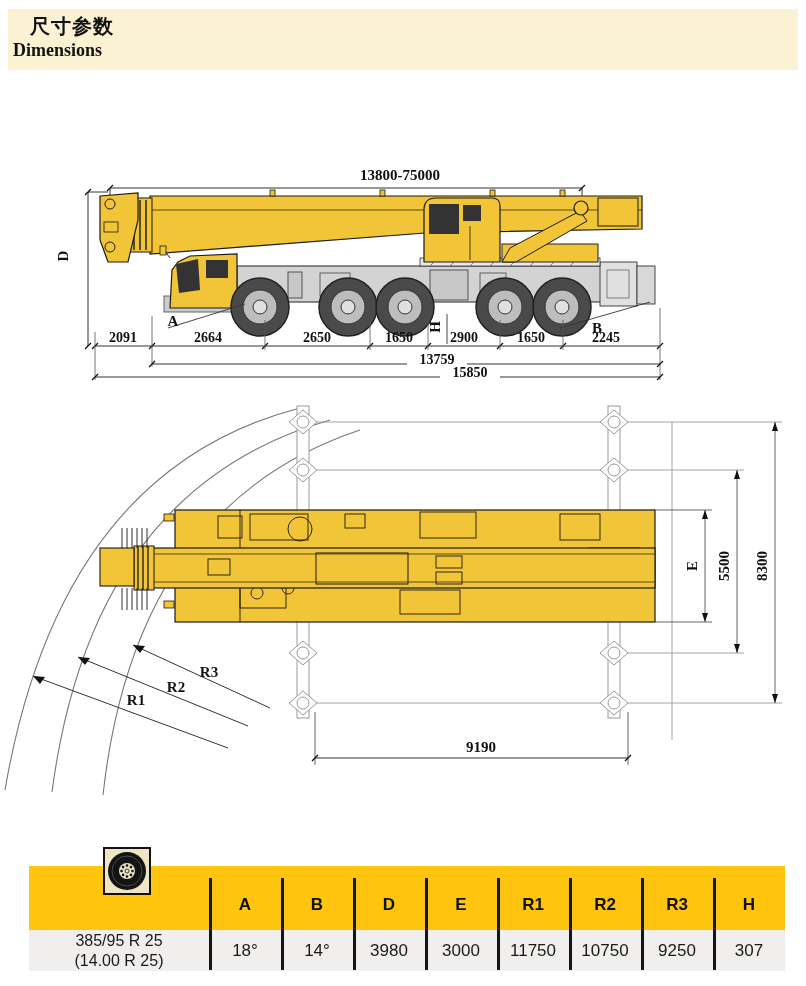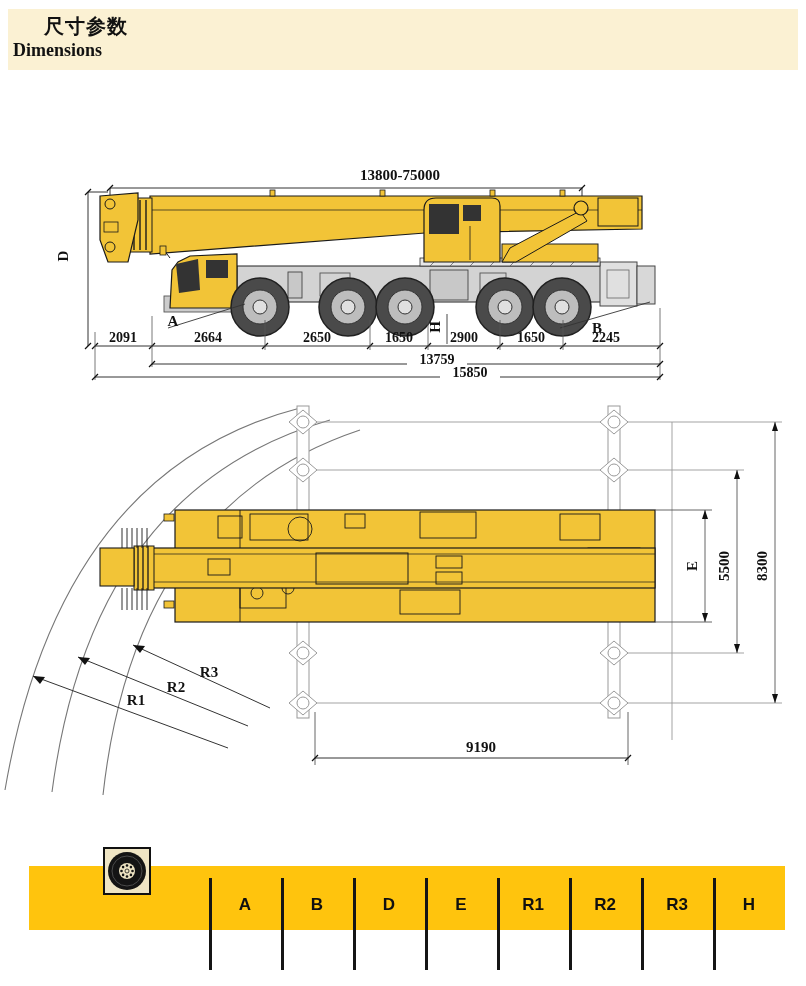--- a/index.html
+++ b/index.html
@@ -1,19 +1,19 @@
 <!DOCTYPE html>
 <html><head>
 <meta charset="utf-8">
 <style>
   html,body{margin:0;padding:0;background:#ffffff;}
   .page{position:relative;width:806px;height:986px;background:#ffffff;overflow:hidden;
         font-family:"Liberation Sans",sans-serif;}
   .title-band{position:absolute;left:8px;top:9px;width:790px;height:61px;background:#FBF1D3;}
-  .title-zh{position:absolute;left:36px;top:4px;font-family:"DejaVu Sans",sans-serif;
+  .title-zh{position:absolute;left:22px;top:4px;font-family:"DejaVu Sans",sans-serif;
             font-weight:bold;font-size:20px;color:#111;letter-spacing:1px;}
   .title-en{position:absolute;left:5px;top:31px;font-family:"Liberation Serif",serif;
             font-weight:bold;font-size:18px;color:#111;}
   svg text{font-family:"Liberation Serif",serif;font-weight:bold;fill:#111;}
   .dim{font-size:14px;}
   .dim15{font-size:15px;}
   
   .spec-table{position:absolute;left:29px;top:866px;width:756px;height:105px;}
   .spec-header{position:absolute;left:0;top:0;width:756px;height:64px;background:#FFC40D;
                display:grid;grid-template-columns:180px repeat(8,72px);}
@@ -315,20 +315,34 @@
       <div class="hcell"></div>
       <div class="hcell">A</div>
       <div class="hcell">B</div>
       <div class="hcell">D</div>
       <div class="hcell">E</div>
       <div class="hcell">R1</div>
       <div class="hcell">R2</div>
       <div class="hcell">R3</div>
       <div class="hcell">H</div>
     </div>
+    <div class="spec-row">
+      <div class="tyre-cell">
+        <span>385/95 R 25</span>
+        <span>(14.00 R 25)</span>
+      </div>
+      <div class="vcell">18°</div>
+      <div class="vcell">14°</div>
+      <div class="vcell">3980</div>
+      <div class="vcell">3000</div>
+      <div class="vcell">11750</div>
+      <div class="vcell">10750</div>
+      <div class="vcell">9250</div>
+      <div class="vcell">307</div>
+    </div>
     <div class="vline" style="left:180px;"></div>
     <div class="vline" style="left:252px;"></div>
     <div class="vline" style="left:324px;"></div>
     <div class="vline" style="left:396px;"></div>
     <div class="vline" style="left:468px;"></div>
     <div class="vline" style="left:540px;"></div>
     <div class="vline" style="left:612px;"></div>
     <div class="vline" style="left:684px;"></div>
   </div>
 

